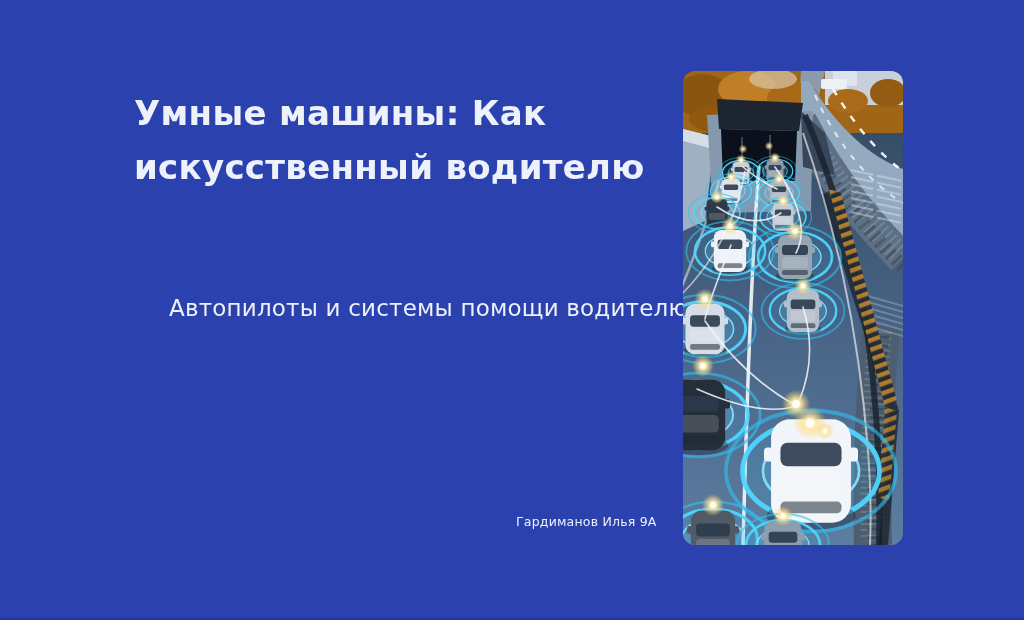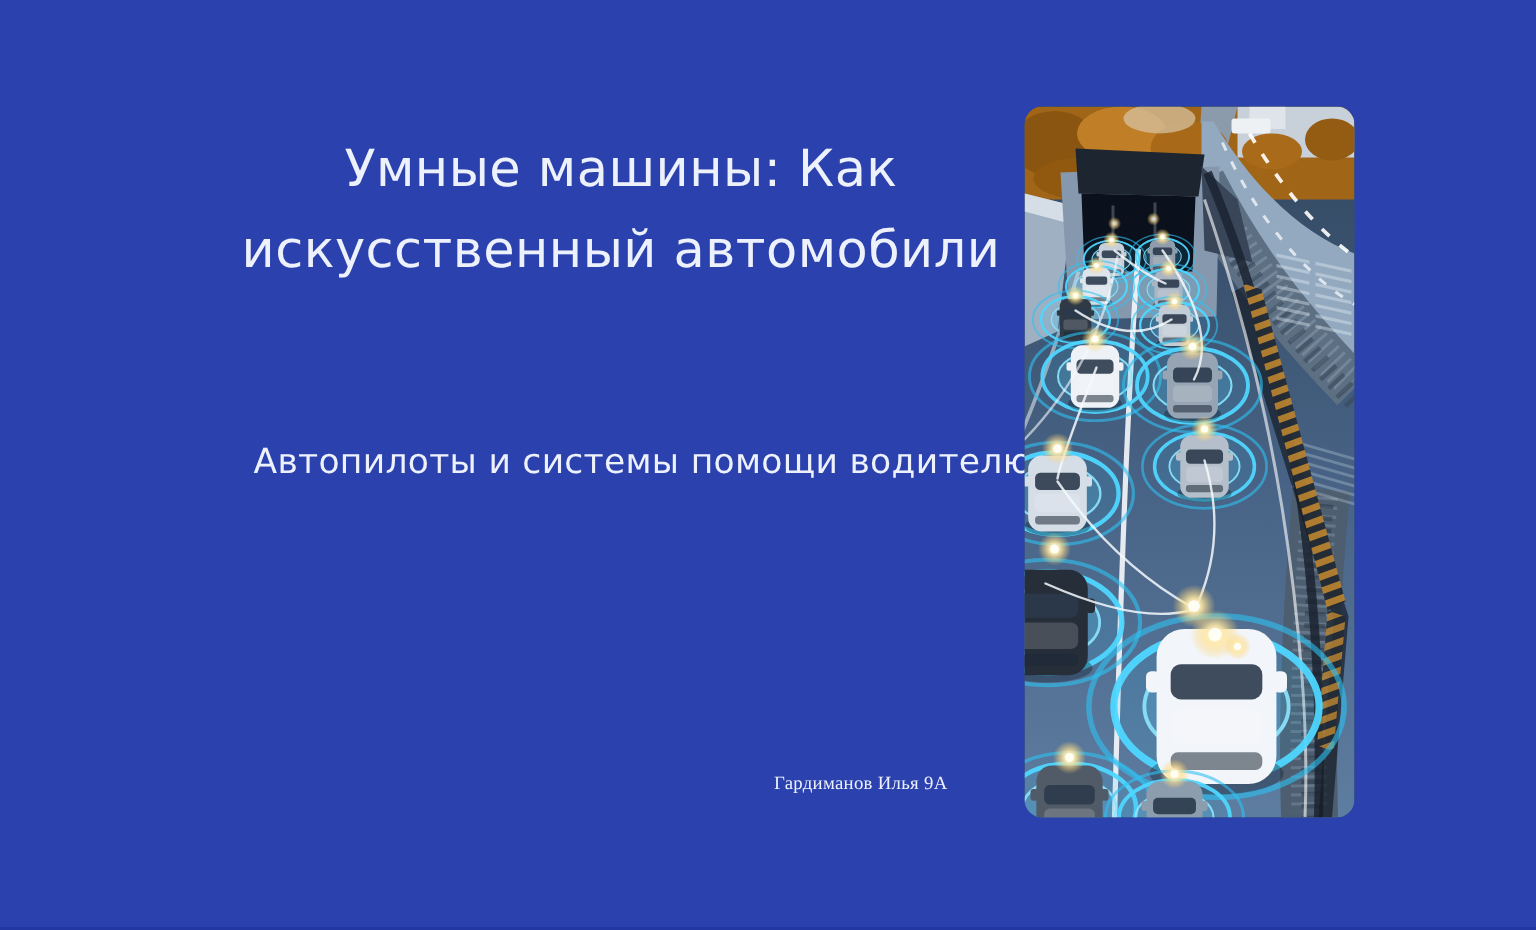--- a/index.html
+++ b/index.html
@@ -11,45 +11,45 @@
     position:relative;width:1024px;height:620px;
     background:#2b41ae;
   }
   .slide-bottom-edge{
     position:absolute;left:0;bottom:0;width:100%;height:2px;
     background:#20339b;opacity:.7;
   }
   .title{
     position:absolute;left:134px;top:86px;width:560px;
     color:#edf1fb;font-size:34px;line-height:54px;
-    font-weight:400;letter-spacing:.3px;white-space:nowrap;text-align:center;
+    font-weight:700;letter-spacing:.3px;white-space:nowrap;
   }
   .subtitle{
     position:absolute;left:134px;top:293px;width:560px;
     color:#edf1fb;font-size:23px;line-height:30px;
     letter-spacing:.2px;white-space:nowrap;margin-left:35px;
   }
   .author{
     position:absolute;left:516px;top:514px;
-    color:#edf1fb;font-size:12.5px;line-height:16px;letter-spacing:.2px;font-family:Liberation Serif, serif;
+    color:#edf1fb;font-size:12.5px;line-height:16px;letter-spacing:.2px;
   }
   .photo{
     position:absolute;left:683px;top:71px;width:220px;height:474px;
     border-radius:12px;overflow:hidden;background:#3a5272;
   }
   .photo svg{display:block;}
 </style>
 </head>
 <body>
 
 <div class="slide">
 
   <div class="title">
     <div>Умные машины: Как</div>
-    <div>искусственный автомобили</div>
+    <div>искусственный водителю</div>
   </div>
 
   <div class="subtitle">Автопилоты и системы помощи водителю</div>
 
   <div class="author">Гардиманов Илья 9А</div>
 
   <div class="photo">
     <svg viewBox="0 0 220 474" width="220" height="474" xmlns="http://www.w3.org/2000/svg">
       <defs>
         <linearGradient id="roadG" x1="0" y1="0" x2="0" y2="1">

